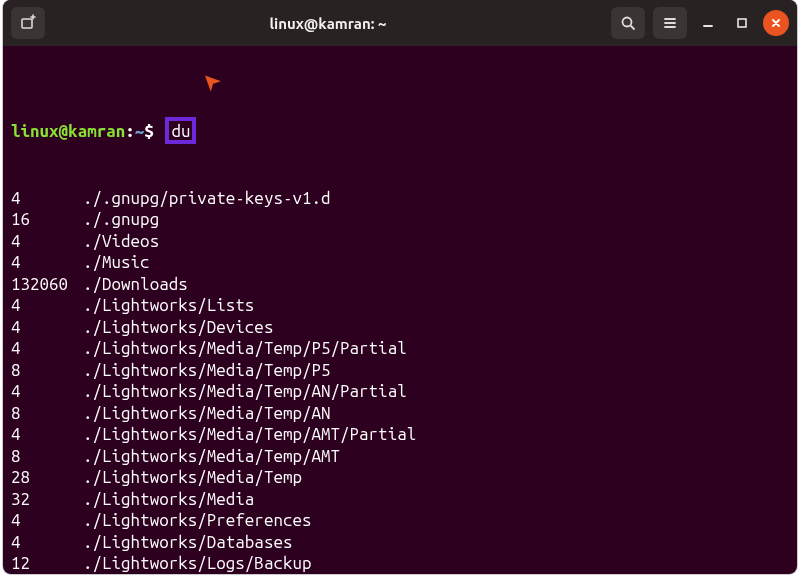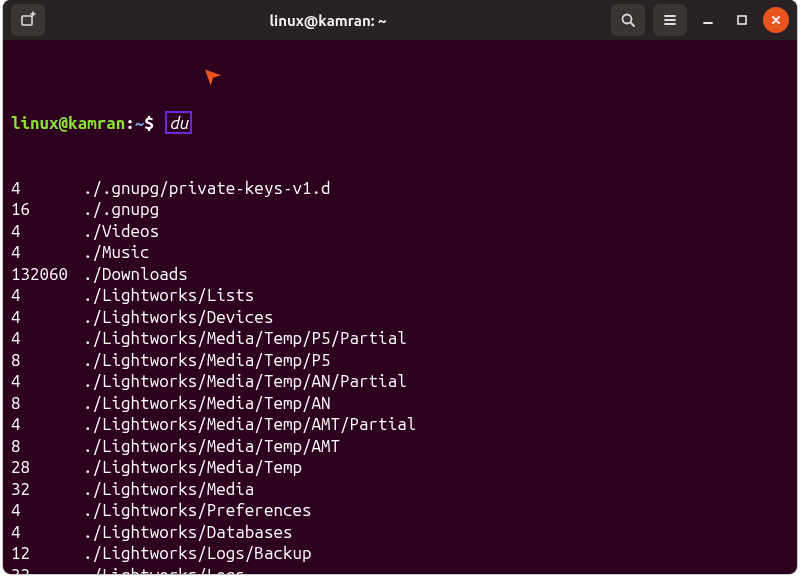--- a/index.html
+++ b/index.html
@@ -14,21 +14,21 @@
     height: 574px;
     margin: 0 auto;
     background: #2c001e;
     border-radius: 8px;
     overflow: hidden;
     box-shadow: 0 0 0 1px rgba(0,0,0,.2);
   }
 
   
   .titlebar {
-    height: 40px;
+    height: 46px;
     background: #282322;
     display: flex;
     align-items: center;
     justify-content: space-between;
     padding: 0 8px;
     color: #f5f3f2;
     font-family: Ubuntu, "Segoe UI", sans-serif;
     font-size: 15px;
   }
   .tb-left, .tb-right { display: flex; align-items: center; gap: 8px; }
@@ -62,25 +62,24 @@
     color: #ffffff;
     font-family: "Ubuntu Mono", "DejaVu Sans Mono", Consolas, monospace;
     white-space: pre;
   }
   .prompt-user { color: #8ae234; font-weight: bold; margin-top: 16px; }
   .prompt-path { color: #729fcf; font-weight: bold; }
   .prompt-sep  { color: #ffffff; font-weight: bold; }
   .cmd         { color: #ffffff; }
   .du-box {
     display: inline-block;
-    border: 2px solid #6d28d9;
+    border: 4px solid #6d28d9;
     padding: 0 2px;
     margin-left: 2px;
     line-height: 19px;
-    font-style: italic;
   }
   .out-row { display: flex; }
   .out-size { width: 72px; }
   .out-path { }
 
   
   .arrow {
     position: absolute;
     left: 198px;
     top: 24px;

